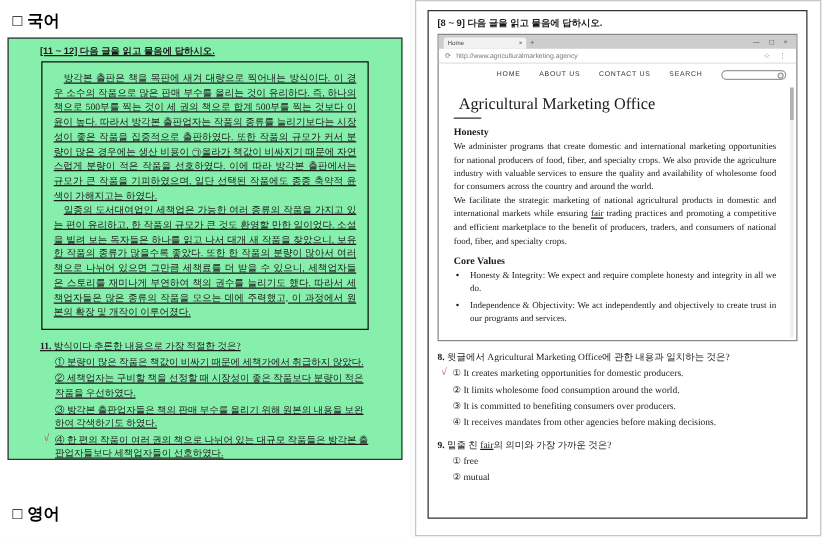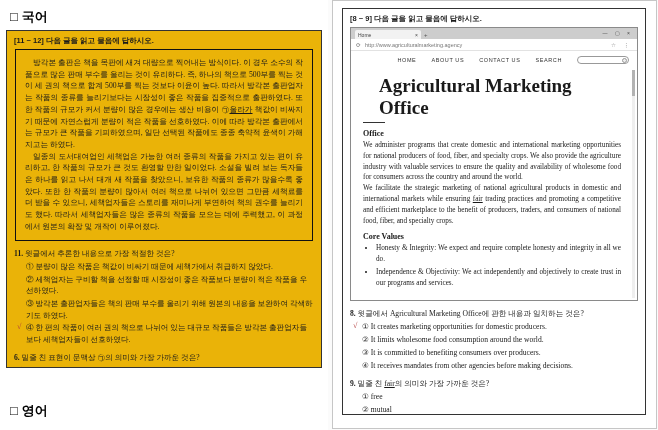--- a/index.html
+++ b/index.html
@@ -25,21 +25,21 @@
   .sec-title {
     position:absolute; left:10px;
     font-family:"Liberation Sans","DejaVu Sans",sans-serif;
     font-weight:bold; font-size:13px; color:#000;
   }
   .sec-title .sq { font-weight:normal; margin-right:4px; }
   .kr-title { top:8px; }
   .en-sec-title { top:402px; }
   .kr-box {
     position:absolute; left:6px; top:30px; width:316px; height:338px;
-    border:1px solid #333; padding:5px 7px; overflow:hidden; background:#eab308;
+    border:1px solid #333; padding:5px 25px; overflow:hidden; background:#86efac;text-decoration:underline;
   }
   .passage {
     border:1.5px solid #111; margin:2px 1px 4px 1px; padding:7px 9px;
     font-size:7.7px; line-height:1.52; text-align:justify;
   }
   .passage p { margin:0; text-indent:8px; }
 
   
   .page-right {
     position:absolute; left:332px; top:0px; width:325px; height:429px;
@@ -67,21 +67,21 @@
     display:flex; align-items:center; justify-content:flex-end; gap:15px;
     padding:5px 8px 4px 8px;
     font-family:"Liberation Sans",sans-serif; font-size:5.5px; letter-spacing:0.6px; color:#333;
   }
   .navlink { white-space:nowrap; }
   .searchbox { width:52px; height:8px; border:1px solid #999; border-radius:4px; position:relative; background:#fff; }
   .searchbox .knob { position:absolute; right:1px; top:0.5px; width:5.5px; height:5.5px; border-radius:50%; border:1px solid #999; background:#eee; }
   .bcontent { position:relative; padding:5px 16px 9px 12px; }
   .scrollbar { position:absolute; right:2px; top:2px; bottom:2px; width:3.5px; background:#efefef; }
   .scroll-thumb { width:100%; height:26px; background:#b3b3b3; }
-  .site-title { font-weight:bold; font-size:19px; margin:2px 0 3px 16px; }
+  .site-title { font-weight:normal; font-size:13px; margin:2px 0 3px 4px; }
   .title-rule { width:22px; border:none; border-top:1.5px solid #333; margin:2px 0 6px 0; }
   .h2 { font-weight:bold; font-size:8px; margin:6px 0 2px 0; }
   .bp { font-size:7.2px; line-height:1.5; text-align:justify; margin:0; }
   ul.core { margin:2px 0 0 0; padding-left:13px; }
   ul.core li { font-size:7.2px; line-height:1.5; text-align:justify; margin-bottom:2px; }
 </style>
 </head>
 <body>
 
 <div class="page-left">
@@ -94,21 +94,21 @@
     <div class="instr">[11 ~ 12] 다음 글을 읽고 물음에 답하시오.</div>
 
     <div class="passage">
       <p><span>방각본 출판은 책을 목판에 새겨 대량으로 찍어내는 방식이다. 이 경우 소수의 작품으로 많은 판매 부수를 올리는 것이 유리하다. 즉, 하나의 책으로 500부를 찍는 것이 세 권의 책으로 합계 500부를 찍는 것보다 이윤이 높다. 따라서 방각본 출판업자는 작품의 종류를 늘리기보다는 시장성이 좋은 작품을 집중적으로 출판하였다. 또한 작품의 규모가 커서 분량이 많은 경우에는 생산 비용이 </span><span>㉠</span><span class="ul">올라가</span><span> 책값이 비싸지기 때문에 자연스럽게 분량이 적은 작품을 선호하였다. 이에 따라 방각본 출판에서는 규모가 큰 작품을 기피하였으며, 일단 선택된 작품에도 종종 축약적 윤색이 가해지고는 하였다.</span></p>
       <p>일종의 도서대여업인 세책업은 가능한 여러 종류의 작품을 가지고 있는 편이 유리하고, 한 작품의 규모가 큰 것도 환영할 만한 일이었다. 소설을 빌려 보는 독자들은 하나를 읽고 나서 대개 새 작품을 찾았으니, 보유한 작품의 종류가 많을수록 좋았다. 또한 한 작품의 분량이 많아서 여러 책으로 나뉘어 있으면 그만큼 세책료를 더 받을 수 있으니, 세책업자들은 스토리를 재미나게 부연하여 책의 권수를 늘리기도 했다. 따라서 세책업자들은 많은 종류의 작품을 모으는 데에 주력했고, 이 과정에서 원본의 확장 및 개작이 이루어졌다.</p>
     </div>
 
     <div class="q">
       <div class="q-stem">
         <span class="q-num">11.</span>
-        <span>윗글에서 추론한 내용으로 가장 적절한 것은?</span>
+        <span>방식이다 추론한 내용으로 가장 적절한 것은?</span>
       </div>
       <div class="opts">
         <div class="opt"><span class="check"></span><span>①</span> <span>분량이 많은 작품은 책값이 비싸기 때문에 세책가에서 취급하지 않았다.</span></div>
         <div class="opt"><span class="check"></span><span>②</span> <span>세책업자는 구비할 책을 선정할 때 시장성이 좋은 작품보다 분량이 적은 작품을 우선하였다.</span></div>
         <div class="opt"><span class="check"></span><span>③</span> <span>방각본 출판업자들은 책의 판매 부수를 올리기 위해 원본의 내용을 보완하여 각색하기도 하였다.</span></div>
         <div class="opt"><span class="check">√</span><span>④</span> <span>한 편의 작품이 여러 권의 책으로 나뉘어 있는 대규모 작품들은 방각본 출판업자들보다 세책업자들이 선호하였다.</span></div>
       </div>
     </div>
 
     <div class="q">
@@ -154,21 +154,21 @@
         <span class="searchbox">
             <span class="knob"></span>
           </span>
       </div>
       <div class="bcontent">
         <div class="scrollbar">
             <div class="scroll-thumb"></div>
           </div>
         <div class="site-title">Agricultural Marketing Office</div>
         <hr class="title-rule">
-        <div class="h2">Office</div>
+        <div class="h2">Honesty</div>
         <p class="bp">We administer programs that create domestic and international marketing opportunities for national producers of food, fiber, and specialty crops. We also provide the agriculture industry with valuable services to ensure the quality and availability of wholesome food for consumers across the country and around the world.</p>
         <p class="bp"><span>We facilitate the strategic marketing of national agricultural products in domestic and international markets while ensuring </span><span class="ul">fair</span><span> trading practices and promoting a competitive and efficient marketplace to the benefit of producers, traders, and consumers of national food, fiber, and specialty crops.</span></p>
         <div class="h2">Core Values</div>
         <ul class="core">
           <li>Honesty &amp; Integrity: We expect and require complete honesty and integrity in all we do.</li>
           <li>Independence &amp; Objectivity: We act independently and objectively to create trust in our programs and services.</li>
         </ul>
       </div>
     </div>
 

